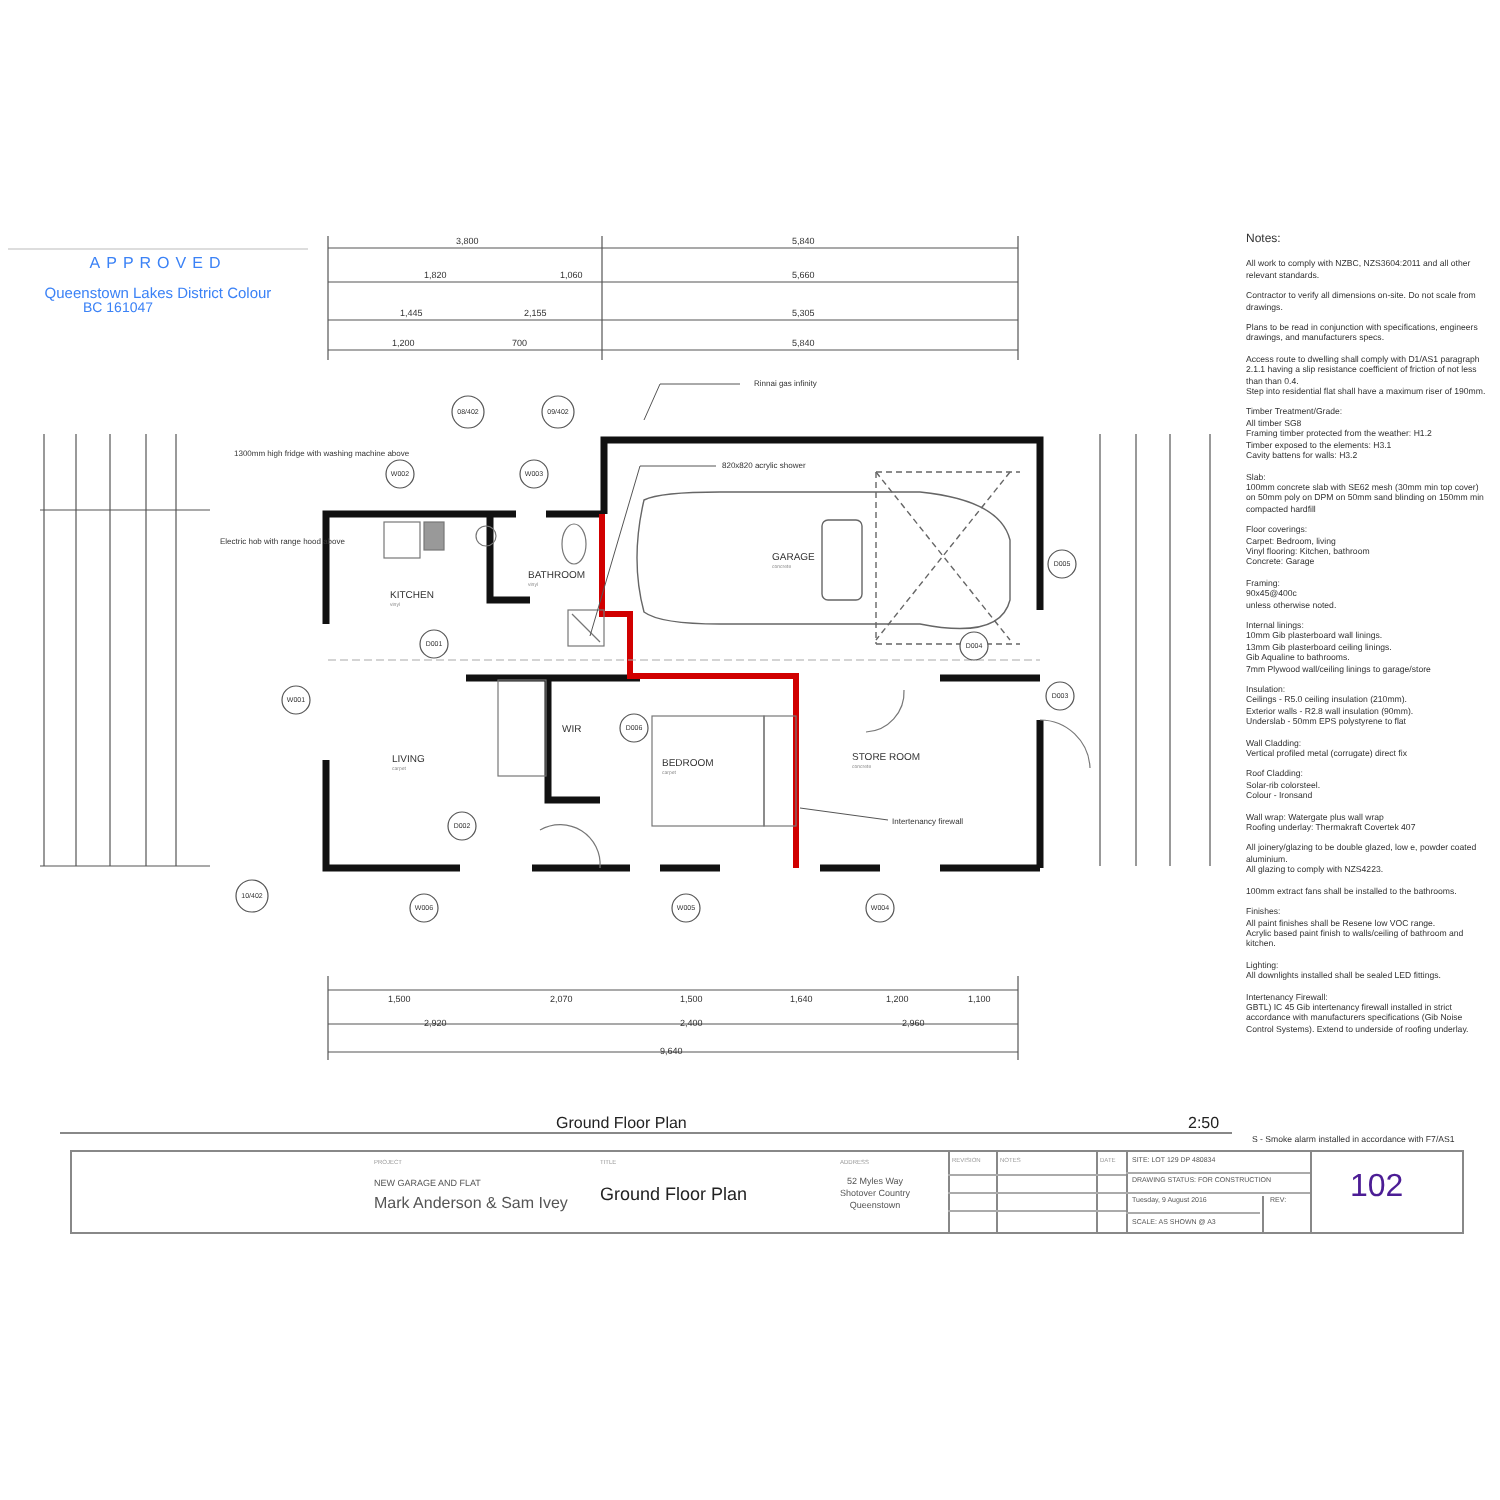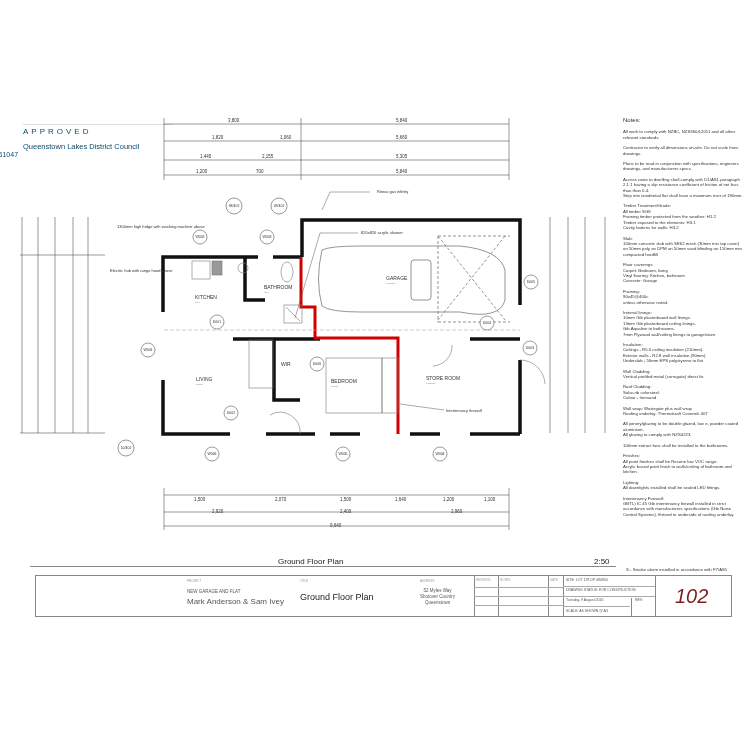--- a/index.html
+++ b/index.html
@@ -1,18 +1,18 @@
 <!DOCTYPE html>
 <html><head>
 <meta charset="utf-8">
 <style>
   html,body{margin:0;padding:0;background:#fff;}
   body{width:750px;height:750px;position:relative;overflow:hidden;font-family:"Liberation Sans",sans-serif;color:#222;}
   .abs{position:absolute;}
-  .stamp{left:23px;top:124px;width:150px;text-align:left;color:#0c4a6e;}
+  .stamp{left:4px;top:124px;width:150px;text-align:center;color:#3b82f6;}
   .stamp .approved{font-size:8px;letter-spacing:3px;border-top:1px solid #ddd;padding-top:2px;}
   .stamp .council{font-size:7.5px;margin-top:6px;white-space:nowrap;}
   .stamp .bc{font-size:7px;margin-left:-40px;}
   .notes{left:623px;top:118px;width:122px;font-size:4.3px;line-height:5.4px;color:#333;}
   .notes .title{font-size:6px;margin-bottom:6px;}
   .notes p{margin:0 0 5px 0;white-space:pre-line;}
   svg text{font-family:"Liberation Sans",sans-serif;}
   .plan-title{left:278px;top:557px;font-size:8px;color:#222;}
   .plan-scale{left:594px;top:557px;font-size:8px;}
   .smoke{left:626px;top:567px;font-size:4.3px;color:#333;}
@@ -24,21 +24,21 @@
   .logo-main{font-family:"DejaVu Sans Mono",monospace;font-size:11px;letter-spacing:1px;color:#444;position:absolute;left:5px;top:13px;border-top:1px solid #666;border-bottom:1px solid #666;line-height:12px;}
   .logo-co{font-family:"DejaVu Serif",serif;font-style:italic;font-size:5px;color:#444;position:absolute;left:36px;top:30px;}
   .contact{position:absolute;left:85px;top:6px;font-size:3px;color:#aaa;line-height:4px;border-left:1px solid #888;padding-left:3px;height:28px;}
   .grid-line{position:absolute;border-bottom:1px solid #aaa;}
 </style>
 </head>
 <body>
 
 <div class="abs stamp">
   <div class="approved">APPROVED</div>
-  <div class="council">Queenstown Lakes District Council</div>
+  <div class="council">Queenstown Lakes District Colour</div>
   <div class="bc">BC 161047</div>
 </div>
 
 <svg class="abs" style="left:0;top:0" width="750" height="560">
   <g stroke="#555" stroke-width="0.6" fill="none">
     <line x1="164" y1="124" x2="509" y2="124"></line>
     <line x1="164" y1="141" x2="509" y2="141"></line>
     <line x1="164" y1="160" x2="509" y2="160"></line>
     <line x1="164" y1="175" x2="509" y2="175"></line>
     <line x1="164" y1="118" x2="164" y2="180"></line>
@@ -294,15 +294,15 @@
     <div class="tb-txt" style="left:3px;top:2px;font-size:3.5px;">SITE: LOT 129 DP 480834</div>
     <div class="grid-line" style="left:0;right:0;top:10px;"></div>
     <div class="tb-txt" style="left:3px;top:12px;font-size:3.5px;">DRAWING STATUS: FOR CONSTRUCTION</div>
     <div class="grid-line" style="left:0;right:0;top:20px;"></div>
     <div class="tb-txt" style="left:3px;top:22px;font-size:3.5px;">Tuesday, 9 August 2016</div>
     <div class="tb-txt" style="left:68px;top:22px;font-size:3.5px;border-left:1px solid #888;padding-left:3px;height:18px;">REV:</div>
     <div class="grid-line" style="left:0;right:25px;top:30px;"></div>
     <div class="tb-txt" style="left:3px;top:33px;font-size:3.5px;">SCALE: AS SHOWN @ A3</div>
   </div>
   <div class="tb-cell" style="left:619px;width:76px;border-right:none;">
-    <span class="tb-txt" style="left:20px;top:9px;font-size:20px;color:#7f1d1d;font-style:italic;">102</span>
+    <span class="tb-txt" style="left:20px;top:9px;font-size:16px;color:#4c1d95;">102</span>
   </div>
 </div>
 
 </body></html>

